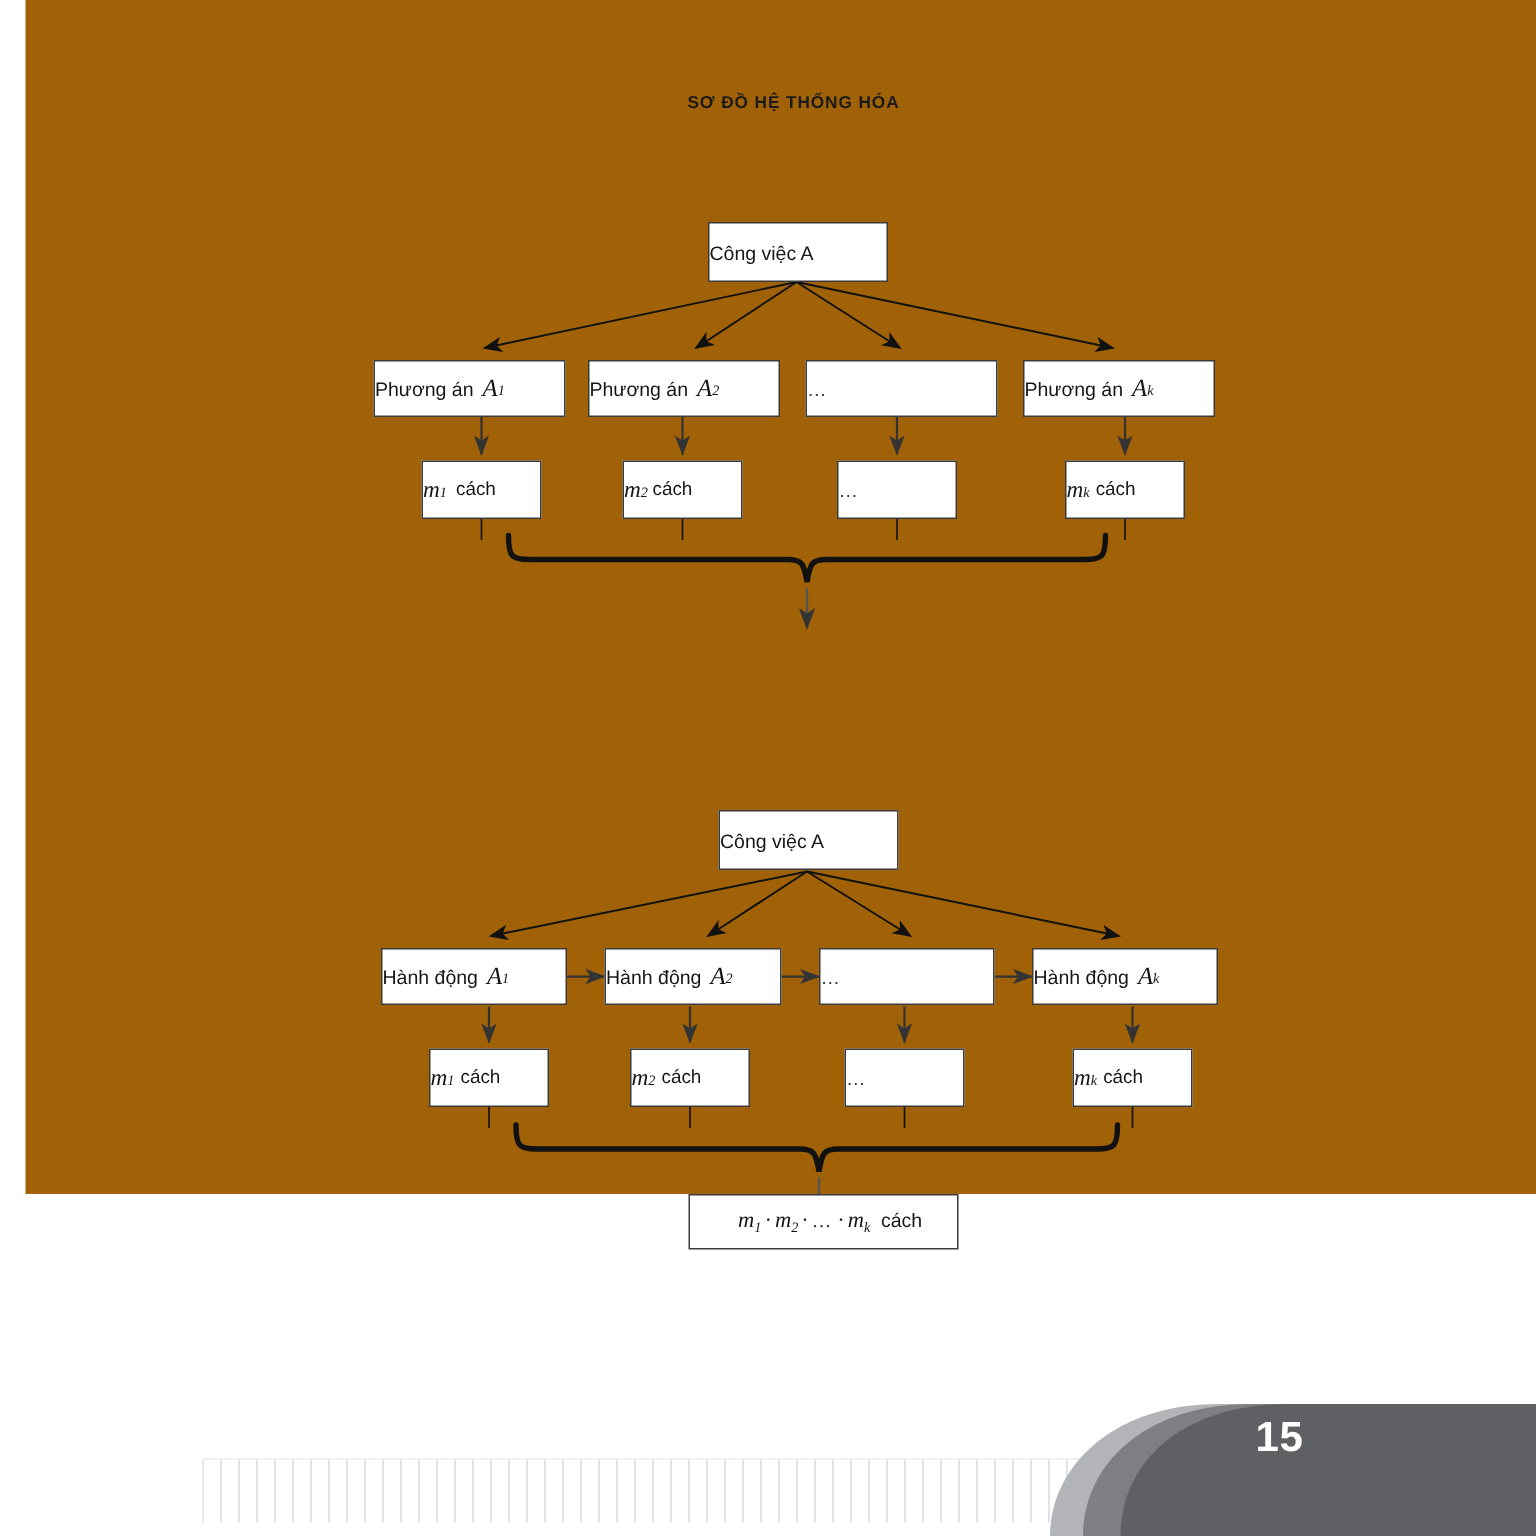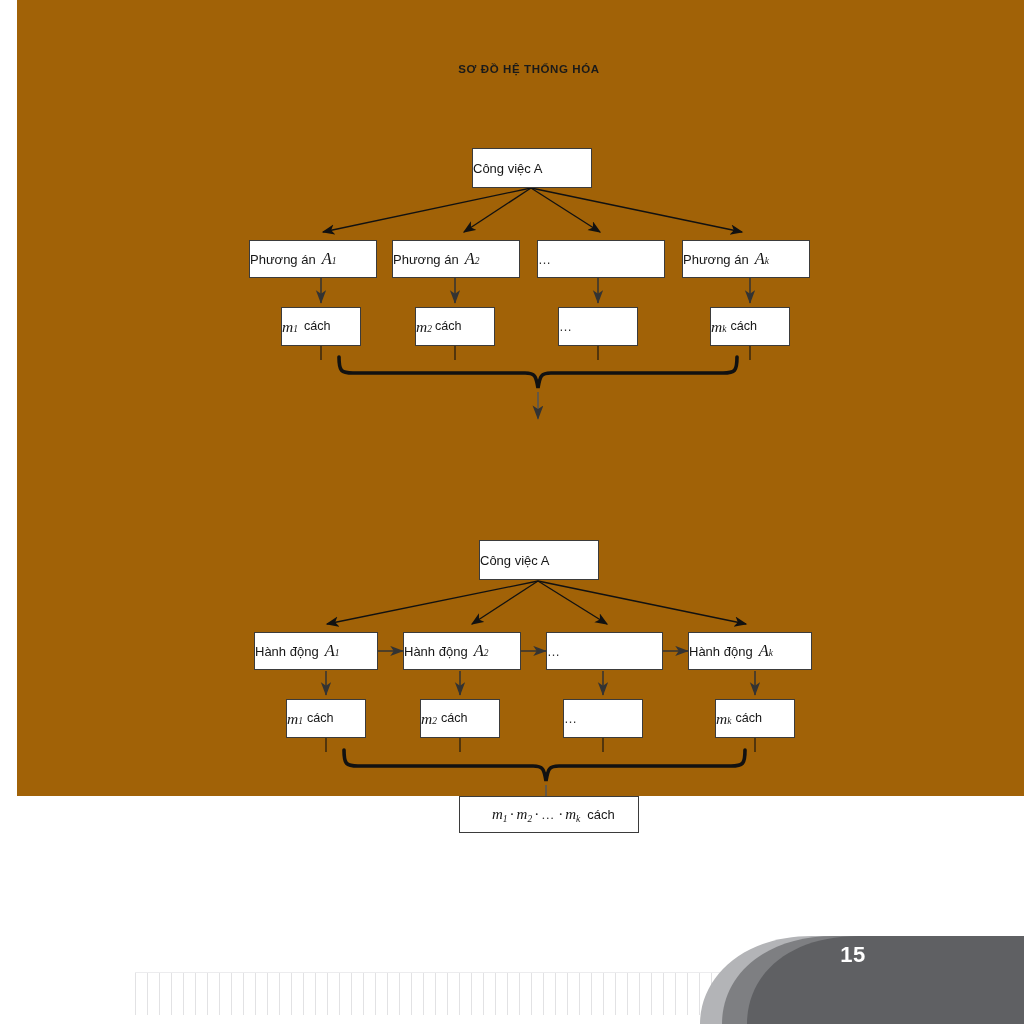--- a/index.html
+++ b/index.html
@@ -116,21 +116,21 @@
     top: 928px;
     width: 370px;
     height: 96px;
   }
   #page-number {
     position: absolute;
     left: 800px;
     top: 942px;
     width: 72px;
     text-align: center;
-    font-size: 22px;
+    font-size: 28px;
     font-weight: bold;
     color: #ffffff;
     letter-spacing: 0.5px;
   }
 </style>
 </head>
 <body>
 
 <div id="page">
 

